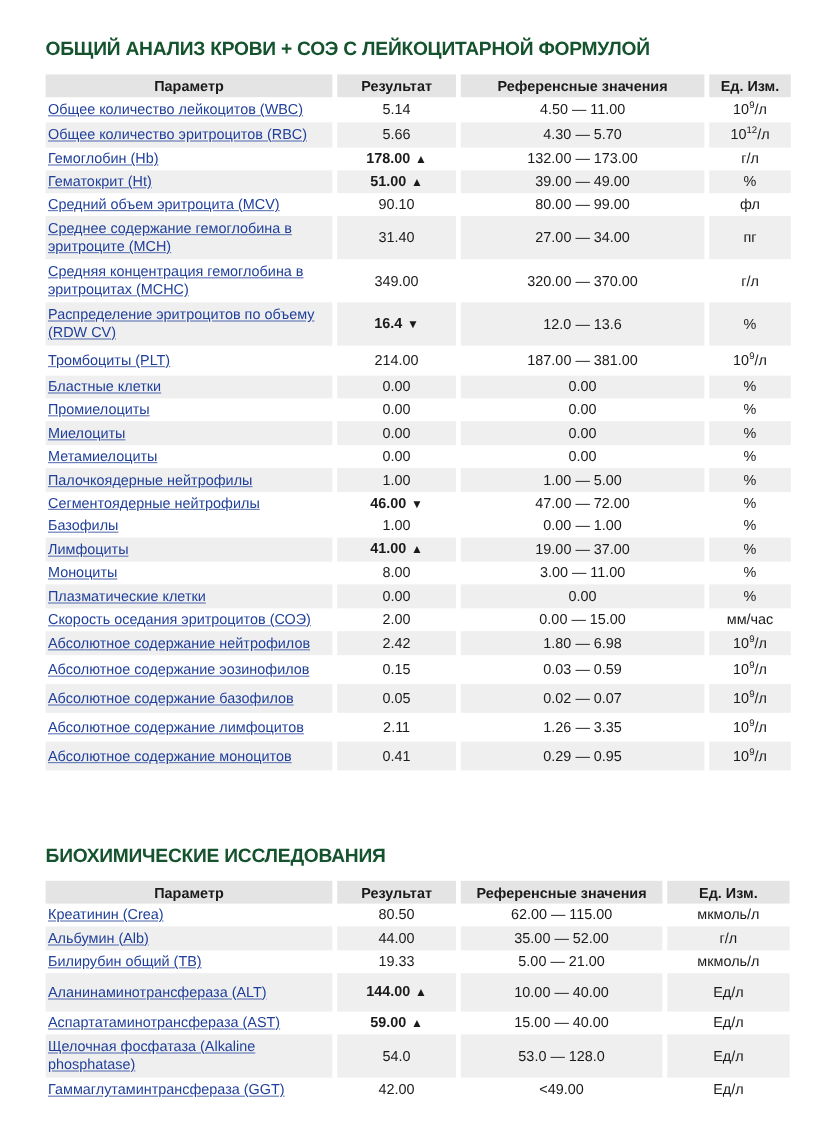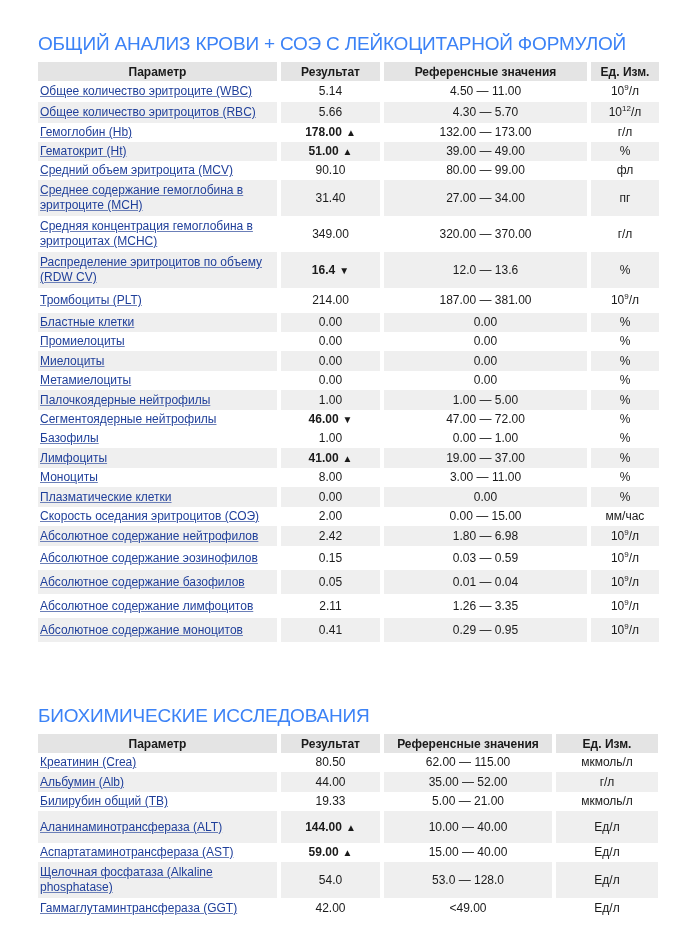--- a/index.html
+++ b/index.html
@@ -11,24 +11,24 @@
       width: 700px;
       height: 945px;
       position: relative;
       font-family: "Liberation Sans", "DejaVu Sans", sans-serif;
       color: #1a1a1a;
       overflow: hidden;
     }
     .section-title {
       position: absolute;
       left: 38px;
-      font-size: 19px;
-      font-weight: normal;
+      font-size: 16px;
+      font-weight: bold;
       letter-spacing: -0.2px;
-      color: #3b82f6;
+      color: #14532d;
       white-space: nowrap;
     }
     table.lab {
       position: absolute;
       left: 38px;
       border-collapse: separate;
       border-spacing: 4px 0;
       margin-left: -4px;
       font-size: 12px;
     }
@@ -87,21 +87,21 @@
   <thead>
     <tr>
       <th>Параметр</th>
       <th>Результат</th>
       <th>Референсные значения</th>
       <th>Ед. Изм.</th>
     </tr>
   </thead>
   <tbody id="tbody-0">
       <tr style="height: 21px;">
-        <td class="param"><a href="#">Общее количество эритроците (WBC)</a></td>
+        <td class="param"><a href="#">Общее количество лейкоцитов (WBC)</a></td>
         <td class="result"><span>5.14</span></td>
         <td>4.50 — 11.00</td>
         <td><span>10</span><sup>9</sup><span>/л</span></td>
       </tr>
       <tr class="alt" style="height: 21px;">
         <td class="param"><a href="#">Общее количество эритроцитов (RBC)</a></td>
         <td class="result"><span>5.66</span></td>
         <td>4.30 — 5.70</td>
         <td><span>10</span><sup>12</sup><span>/л</span></td>
       </tr>
@@ -221,21 +221,21 @@
       </tr>
       <tr style="height: 24px;">
         <td class="param"><a href="#">Абсолютное содержание эозинофилов</a></td>
         <td class="result"><span>0.15</span></td>
         <td>0.03 — 0.59</td>
         <td><span>10</span><sup>9</sup><span>/л</span></td>
       </tr>
       <tr class="alt" style="height: 24px;">
         <td class="param"><a href="#">Абсолютное содержание базофилов</a></td>
         <td class="result"><span>0.05</span></td>
-        <td>0.01 — 0.04</td>
+        <td>0.02 — 0.07</td>
         <td><span>10</span><sup>9</sup><span>/л</span></td>
       </tr>
       <tr style="height: 24px;">
         <td class="param"><a href="#">Абсолютное содержание лимфоцитов</a></td>
         <td class="result"><span>2.11</span></td>
         <td>1.26 — 3.35</td>
         <td><span>10</span><sup>9</sup><span>/л</span></td>
       </tr>
       <tr class="alt" style="height: 24px;">
         <td class="param"><a href="#">Абсолютное содержание моноцитов</a></td>

